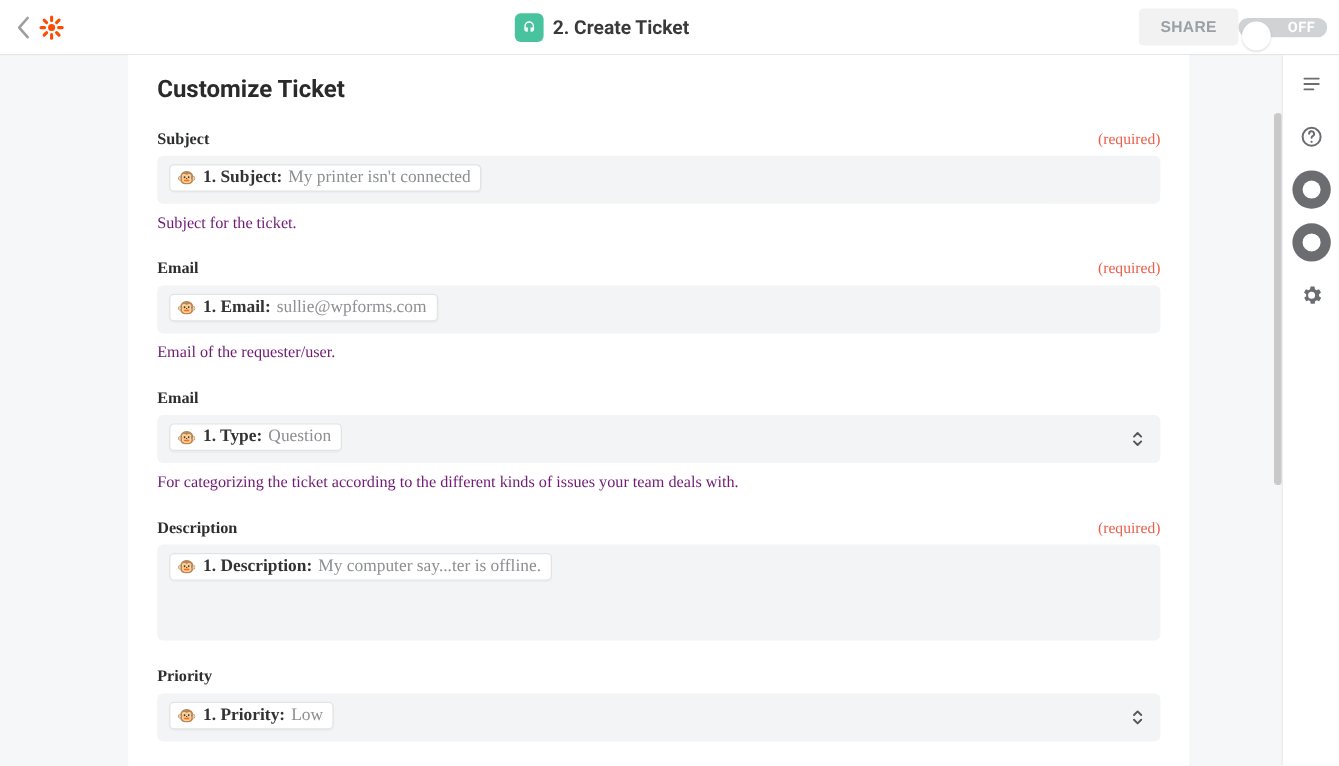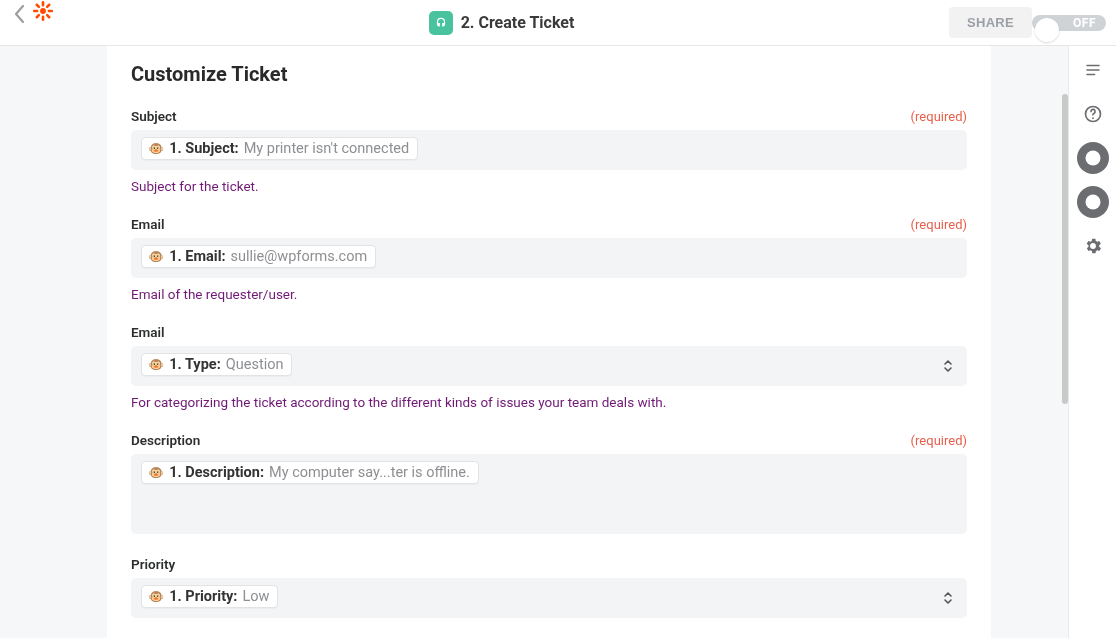--- a/index.html
+++ b/index.html
@@ -10,20 +10,21 @@
       overflow: hidden;
     }
     .app { width: 1116px; height: 638px; display: flex; flex-direction: column; position: relative; }
 
     
     .header {
       height: 46px;
       background: #fff;
       border-bottom: 1px solid #e6e6e6;
       display: flex;
+      align-items: center;
       padding: 0 10px;
       flex-shrink: 0;
     }
     .back-icon { color: #9e9e9e; cursor: pointer; padding: 4px; }
     .back-icon svg { display:block; }
     .logo-icon { color: #ff4a00; margin-left: 2px; }
     .logo-icon svg { display:block; }
     .header-center {
       flex: 1;
       display: flex;
@@ -63,21 +64,21 @@
       padding-bottom: 40px;
     }
     .panel {
       width: 884px;
       background: #fff;
       margin: 0 auto;
       padding: 16px 24px 24px 24px;
     }
     .panel-title { font-size: 20px; font-weight: 700; margin-bottom: 22px; color: #2a2a2a; }
 
-    .field { margin-bottom: 22px; }
+    .field { margin-bottom: 22px; font-family: Liberation Serif, serif; }
     .field-label-row { display: flex; justify-content: space-between; align-items: baseline; margin-bottom: 6px; }
     .field-label { font-size: 13.5px; font-weight: 600; color: #2d2e2e; }
     .field-required { font-size: 13px; color: #e8604c; }
     .field-input {
       background: #f3f4f5;
       border-radius: 5px;
       min-height: 40px;
       padding: 7px 10px;
       display: flex;
       align-items: flex-start;

